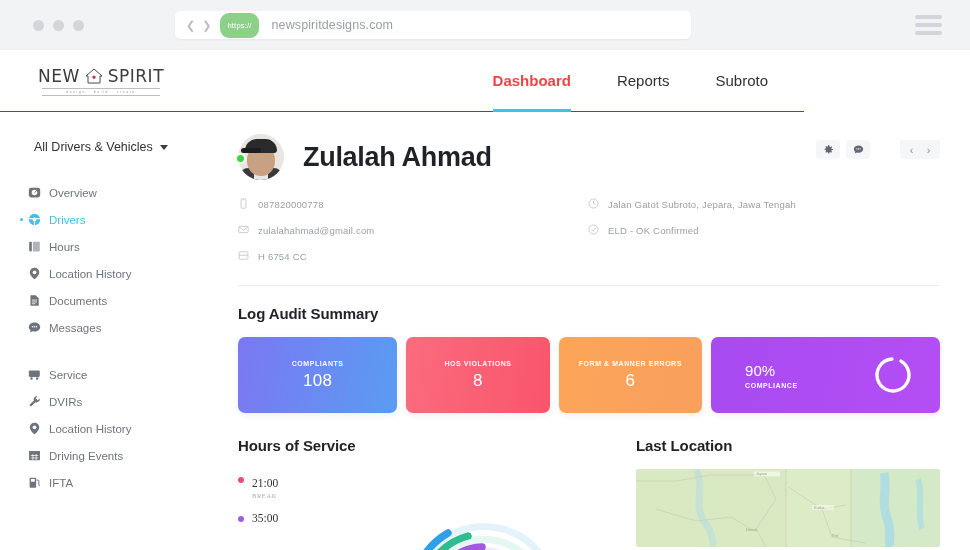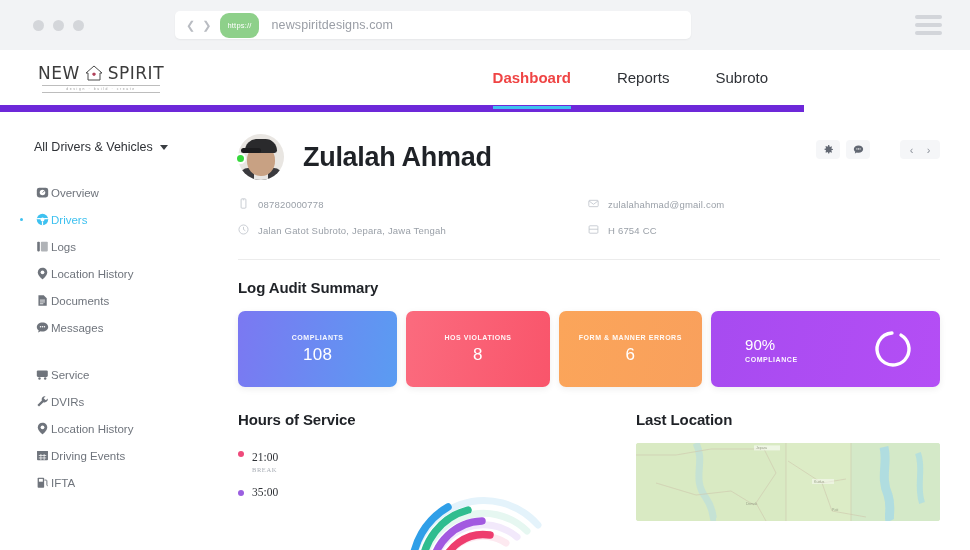--- a/index.html
+++ b/index.html
@@ -46,21 +46,21 @@
   }
   .hamburger span {
     display: block; width: 27px; height: 4px;
     border-radius: 2px; background: #d3d5da;
   }
 
   
   .topnav {
     height: 62px; width: 804px;
     background: #ffffff;
-    border-bottom: 7px solid #6d28d9;
+    border-bottom: 1px solid #6d28d9;
     display: flex; align-items: center;
     position: relative;
   }
   .logo {
     margin-left: 38px; width: 126px;
     display: flex; flex-direction: column; align-items: center;
   }
   .logo-row {
     display: flex; align-items: center; gap: 4px;
     font-family: "DejaVu Sans", sans-serif;
@@ -101,22 +101,22 @@
     display: flex; align-items: center; gap: 7px; cursor: pointer;
   }
   .caret {
     width: 0; height: 0;
     border-left: 4px solid transparent; border-right: 4px solid transparent;
     border-top: 5px solid #3a3d42;
   }
   .sb-group { margin-top: 26px; }
   .sb-group.second { margin-top: 22px; }
   .sb-item {
-    display: flex; align-items: center; gap: 2px;
-    height: 25px; padding-left: 36px; margin-bottom: 0;
+    display: flex; align-items: center; gap: 8px;
+    height: 25px; padding-left: 28px; margin-bottom: 0;
     font-size: 11.5px; color: #6f747c; cursor: pointer;
     position: relative;
   }
   .sb-item + .sb-item { margin-top: 2px; }
   .sb-item.active { color: #3ec1f0; }
   .sb-item.active:before {
     content: ""; position: absolute; left: 20px; top: 11px;
     width: 3px; height: 3px; border-radius: 50%; background: #3ec1f0;
   }
   .sb-icon {
@@ -325,21 +325,21 @@
           </span>
         <span>Drivers</span>
       </div>
       <div class="sb-item">
         <span class="sb-icon">
             <svg viewBox="0 0 16 16" fill="currentColor">
               <rect x="1.5" y="2" width="3.2" height="12" rx="1"></rect>
               <rect x="6" y="2" width="8.5" height="12" rx="1" opacity=".55"></rect>
             </svg>
           </span>
-        <span>Logs</span>
+        <span>Hours</span>
       </div>
       <div class="sb-item">
         <span class="sb-icon">
             <svg viewBox="0 0 16 16" fill="currentColor">
               <path d="M8 1 C4.7 1 2.2 3.5 2.2 6.7 C2.2 10.6 8 15.2 8 15.2 S13.8 10.6 13.8 6.7 C13.8 3.5 11.3 1 8 1 Z"></path>
               <circle cx="8" cy="6.6" r="2.3" fill="#fff"></circle>
             </svg>
           </span>
         <span>Location History</span>
       </div>
@@ -460,31 +460,38 @@
     <div class="contact-grid">
       <div class="contact-item">
         <span><svg viewBox="0 0 16 16" fill="none" stroke="currentColor" stroke-width="1.2">
               <rect x="4.5" y="1.2" width="7" height="13.6" rx="1.3"></rect>
               <path d="M7 2.6h2"></path>
             </svg></span>
         <span>087820000778</span>
       </div>
       <div class="contact-item">
         <span><svg viewBox="0 0 16 16" fill="none" stroke="currentColor" stroke-width="1.2">
+              <circle cx="8" cy="8" r="6.6"></circle>
+              <path d="M8 4.2V8l2.7 1.8"></path>
+            </svg></span>
+        <span>Jalan Gatot Subroto, Jepara, Jawa Tengah</span>
+      </div>
+      <div class="contact-item">
+        <span><svg viewBox="0 0 16 16" fill="none" stroke="currentColor" stroke-width="1.2">
               <rect x="1.2" y="3.4" width="13.6" height="9.2" rx="1.3"></rect>
               <path d="M1.6 4.4 8 9.2l6.4-4.8"></path>
             </svg></span>
         <span>zulalahahmad@gmail.com</span>
       </div>
       <div class="contact-item">
         <span><svg viewBox="0 0 16 16" fill="none" stroke="currentColor" stroke-width="1.2">
               <circle cx="8" cy="8" r="6.6"></circle>
-              <path d="M8 4.2V8l2.7 1.8"></path>
+              <path d="M5 8.2 7.2 10.4 11.2 5.8"></path>
             </svg></span>
-        <span>Jalan Gatot Subroto, Jepara, Jawa Tengah</span>
+        <span>ELD - OK Confirmed</span>
       </div>
       <div class="contact-item">
         <span><svg viewBox="0 0 16 16" fill="none" stroke="currentColor" stroke-width="1.2">
               <rect x="1.6" y="2.6" width="12.8" height="10.8" rx="1.3"></rect>
               <path d="M1.6 7.6h12.8"></path>
             </svg></span>
         <span>H 6754 CC</span>
       </div>
     </div>
 

